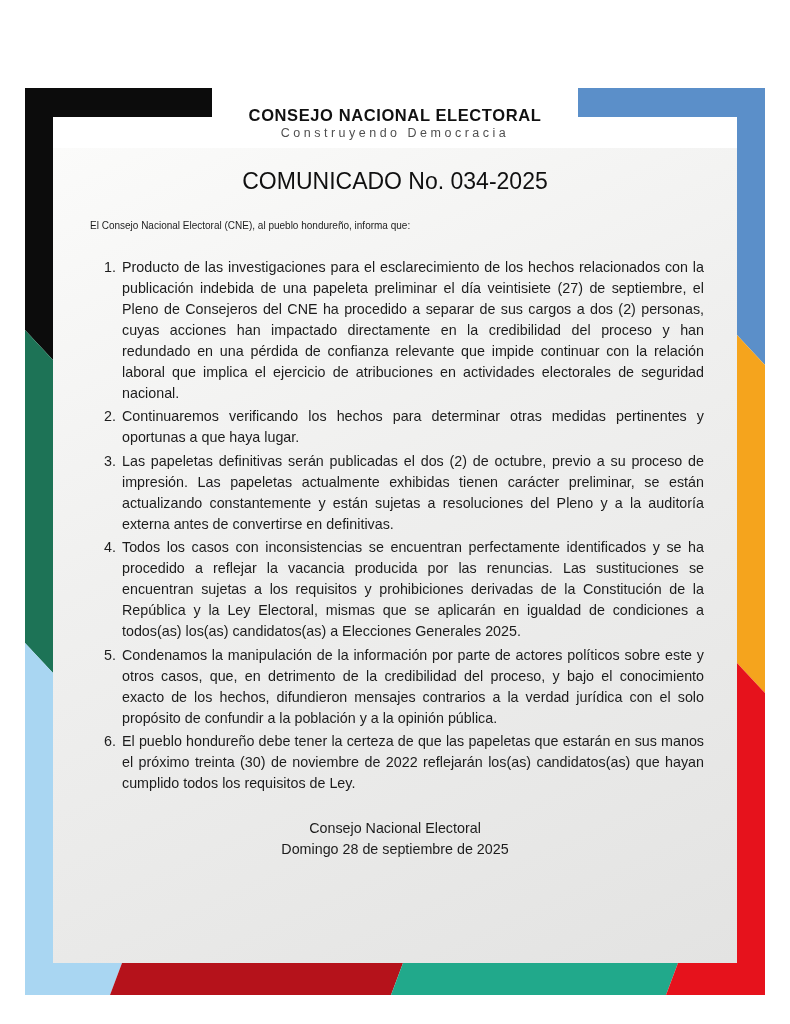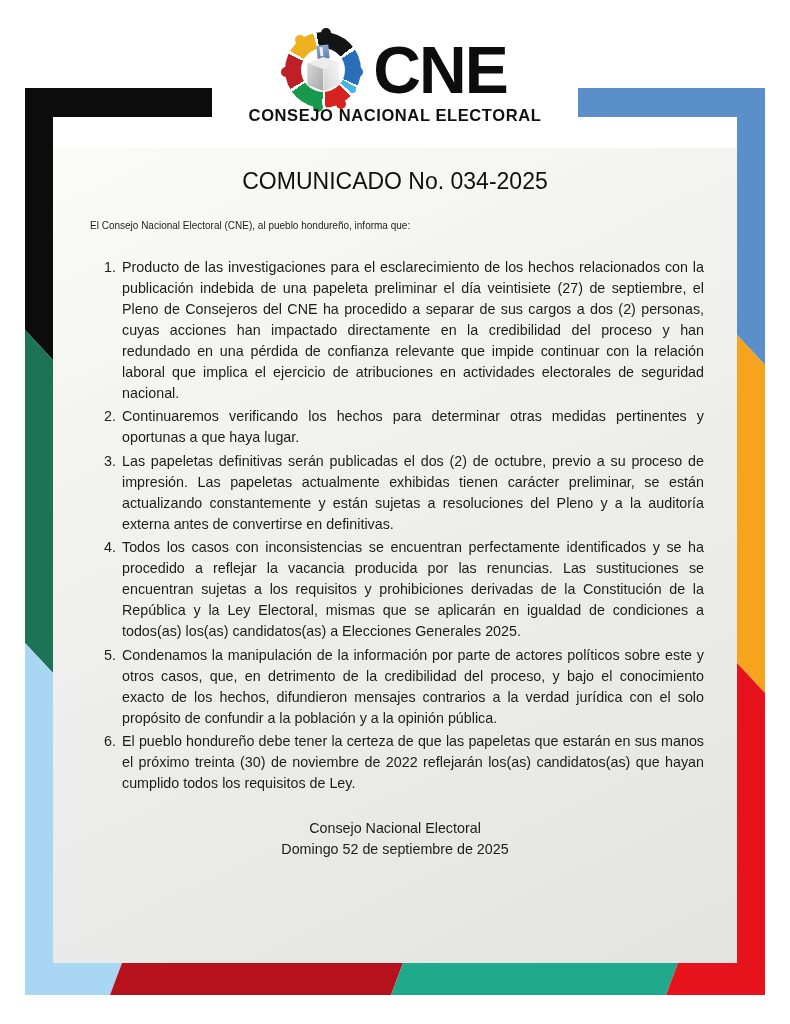--- a/index.html
+++ b/index.html
@@ -87,49 +87,33 @@
     <div class="seg seg-blue" style="background-color: rgb(91, 143, 201);"></div>
     <div class="seg seg-orange" style="background-color: rgb(245, 164, 29);"></div>
     <div class="seg seg-red" style="background-color: rgb(230, 18, 28);"></div>
   </div>
 
   <div class="abs bbar bbar-lblue" style="background-color: rgb(169, 214, 242);"></div>
   <div class="abs bbar bbar-dred" style="background-color: rgb(181, 18, 27);"></div>
   <div class="abs bbar bbar-teal" style="background-color: rgb(33, 169, 139);"></div>
   <div class="abs bbar bbar-bred" style="background-color: rgb(230, 18, 28);"></div>
 
-  <div class="logo-row">
-    <div class="cne-icon">
-      <div class="ring"></div>
-      <div class="dot dot-black"></div>
-      <div class="dot dot-blue"></div>
-      <div class="dot dot-lblue"></div>
-      <div class="dot dot-redbr"></div>
-      <div class="dot dot-green"></div>
-      <div class="dot dot-redl"></div>
-      <div class="dot dot-yellow"></div>
-      <div class="ballot"></div>
-      <div class="bx-top"></div>
-      <div class="bx-left"></div>
-      <div class="bx-right"></div>
-    </div>
-    <div class="cne-acronym">CNE</div>
-  </div>
   <div class="logo-name">CONSEJO NACIONAL ELECTORAL</div>
+  <div class="logo-slogan">Construyendo Democracia</div>
 
   <div class="sheet">
     <div class="doc-title">COMUNICADO No. 034-2025</div>
     <div class="doc-intro">El Consejo Nacional Electoral (CNE), al pueblo hondureño, informa que:</div>
     <ol class="doc-list">
       <li>Producto de las investigaciones para el esclarecimiento de los hechos relacionados con la publicación indebida de una papeleta preliminar el día veintisiete (27) de septiembre, el Pleno de Consejeros del CNE ha procedido a separar de sus cargos a dos (2) personas, cuyas acciones han impactado directamente en la credibilidad del proceso y han redundado en una pérdida de confianza relevante que impide continuar con la relación laboral que implica el ejercicio de atribuciones en actividades electorales de seguridad nacional.</li>
       <li>Continuaremos verificando los hechos para determinar otras medidas pertinentes y oportunas a que haya lugar.</li>
       <li>Las papeletas definitivas serán publicadas el dos (2) de octubre, previo a su proceso de impresión. Las papeletas actualmente exhibidas tienen carácter preliminar, se están actualizando constantemente y están sujetas a resoluciones del Pleno y a la auditoría externa antes de convertirse en definitivas.</li>
       <li>Todos los casos con inconsistencias se encuentran perfectamente identificados y se ha procedido a reflejar la vacancia producida por las renuncias. Las sustituciones se encuentran sujetas a los requisitos y prohibiciones derivadas de la Constitución de la República y la Ley Electoral, mismas que se aplicarán en igualdad de condiciones a todos(as) los(as) candidatos(as) a Elecciones Generales 2025.</li>
       <li>Condenamos la manipulación de la información por parte de actores políticos sobre este y otros casos, que, en detrimento de la credibilidad del proceso, y bajo el conocimiento exacto de los hechos, difundieron mensajes contrarios a la verdad jurídica con el solo propósito de confundir a la población y a la opinión pública.</li>
       <li>El pueblo hondureño debe tener la certeza de que las papeletas que estarán en sus manos el próximo treinta (30) de noviembre de 2022 reflejarán los(as) candidatos(as) que hayan cumplido todos los requisitos de Ley.</li>
     </ol>
     <div class="doc-footer">
       <div>Consejo Nacional Electoral</div>
-      <div>Domingo 52 de septiembre de 2025</div>
+      <div>Domingo 28 de septiembre de 2025</div>
     </div>
   </div>
 
 </div>
 
 </body></html>

